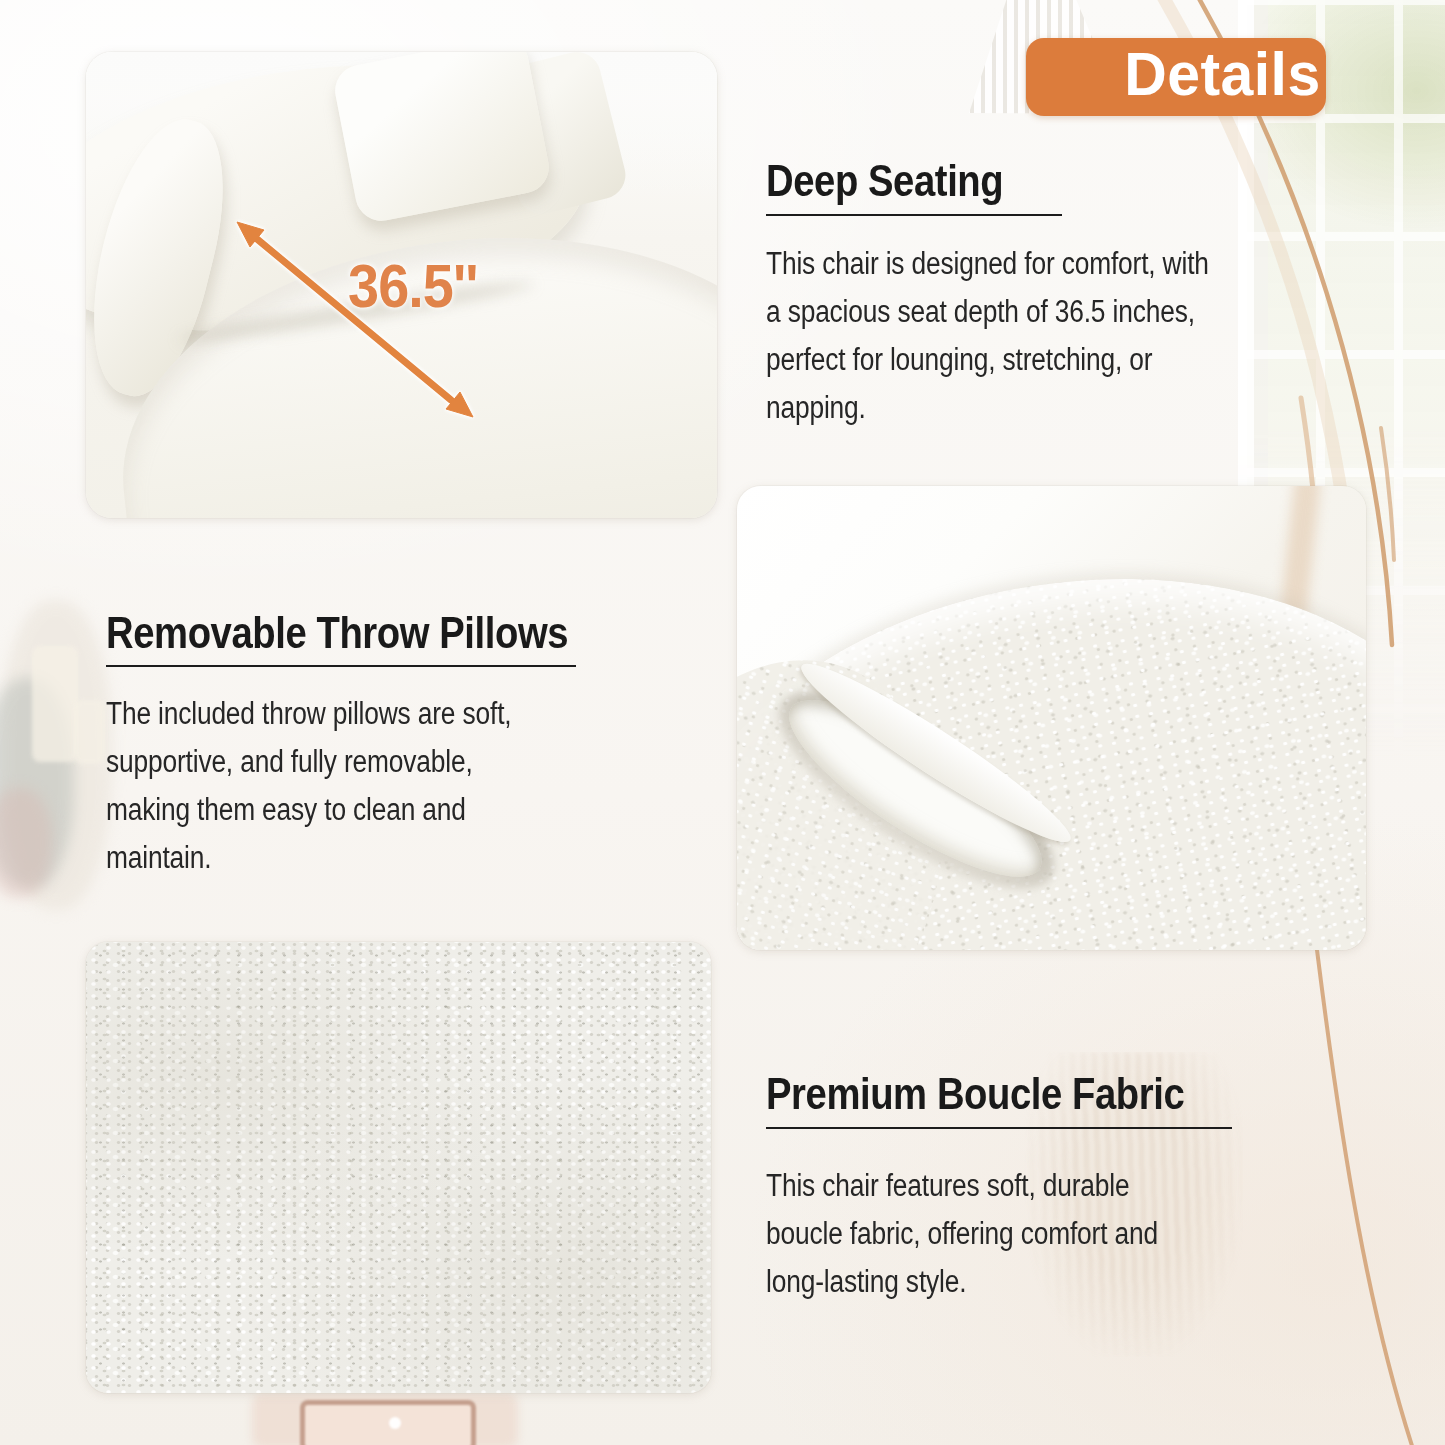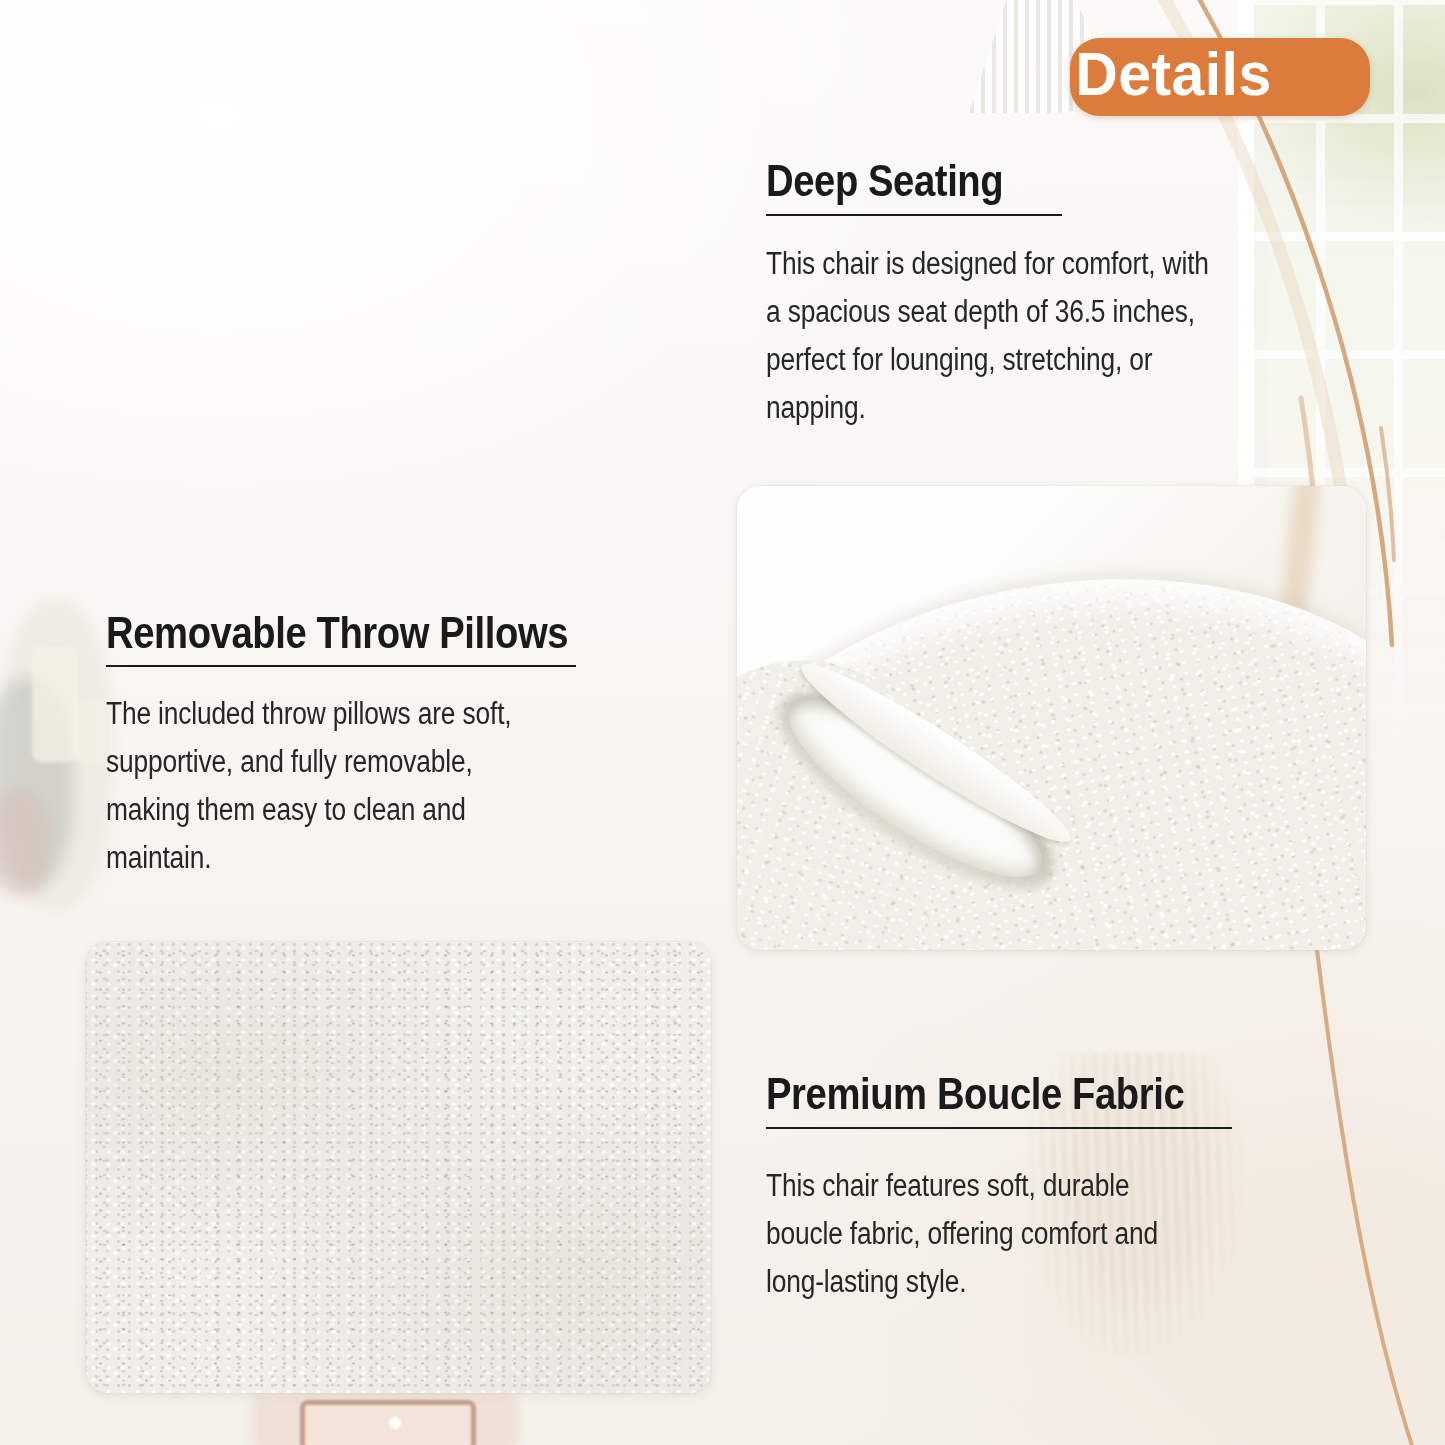--- a/index.html
+++ b/index.html
@@ -133,22 +133,22 @@
       radial-gradient(rgba(255,255,255,.75) 2px, transparent 3.4px),
       radial-gradient(rgba(150,148,132,.3) 1.2px, transparent 2.2px);
     background-size:23px 17px, 15px 12px, 19px 14px, 31px 24px, 11px 9px;
     background-position:3px 5px, 0 0, 9px 2px, 14px 11px, 5px 7px;
     background-color:#efeee9;}
   .p3-shade{position:absolute;inset:0;
     background:
       radial-gradient(420px 260px at 22% 30%, rgba(210,206,192,.28) 0%, rgba(210,206,192,0) 70%),
       radial-gradient(480px 300px at 78% 75%, rgba(203,199,184,.25) 0%, rgba(203,199,184,0) 70%);}
   
-  .badge{position:absolute;z-index:3;left:1070px;top:38px;width:300px;height:78px;
-    background:#DC7C3C;border-radius:30px;display:flex;align-items:center;justify-content:flex-start;
+  .badge{position:absolute;z-index:3;left:1026px;top:38px;width:300px;height:78px;
+    background:#DC7C3C;border-radius:18px;display:flex;align-items:center;justify-content:flex-end;
     box-shadow:0 2px 6px rgba(160,95,45,.25);}
   .badge span{color:#ffffff;font-size:62px;font-weight:600;letter-spacing:.5px;
     transform:scaleX(.95);line-height:1;padding-bottom:6px;}
   
   .sec{display:contents;}
   .sec-title{position:absolute;z-index:2;margin:0;color:#1A1A1A;
     font-size:45px;font-weight:700;line-height:1.1;letter-spacing:-.5px;
     transform:scaleX(.85);transform-origin:left top;white-space:nowrap;}
   .underline{position:absolute;z-index:2;height:2px;background:#1c1c1c;}
   .sec-body{position:absolute;z-index:2;margin:0;color:#262626;
@@ -180,20 +180,37 @@
   <div class="bg blob blob-vase"></div>
   <div class="candle candle1"></div>
   <div class="candle candle2"></div>
   <div class="bg fringe"></div>
   <div class="bg stool-band"></div>
   <div class="bg stool">
     <div class="stool-dot"></div>
   </div>
 
   
+  <figure class="photo photo1">
+    <div class="p1-wall"></div>
+    <div class="p1-back boucle"></div>
+    <div class="p1-pillow-right2 boucle"></div>
+    <div class="p1-pillow-right boucle"></div>
+    <div class="p1-pillow-left boucle"></div>
+    <div class="p1-seat boucle"></div>
+    <div class="p1-crease"></div>
+    <svg class="p1-arrow" viewBox="0 0 631 466">
+      <g fill="#E2843F" stroke="#E2843F">
+        <line x1="171" y1="187" x2="365" y2="348" stroke-width="7" stroke-linecap="round"></line>
+        <polygon points="151,170 164,195 178,178" stroke-width="1"></polygon>
+        <polygon points="387,365 360,357 374,340" stroke-width="1"></polygon>
+      </g>
+    </svg>
+    <div class="p1-dim">36.5''</div>
+  </figure>
 
   
   <div class="badge">
     <span>Details</span>
   </div>
 
   
   <section class="sec">
     <h2 class="sec-title t-deep">Deep Seating</h2>
     <div class="underline u-deep"></div>

